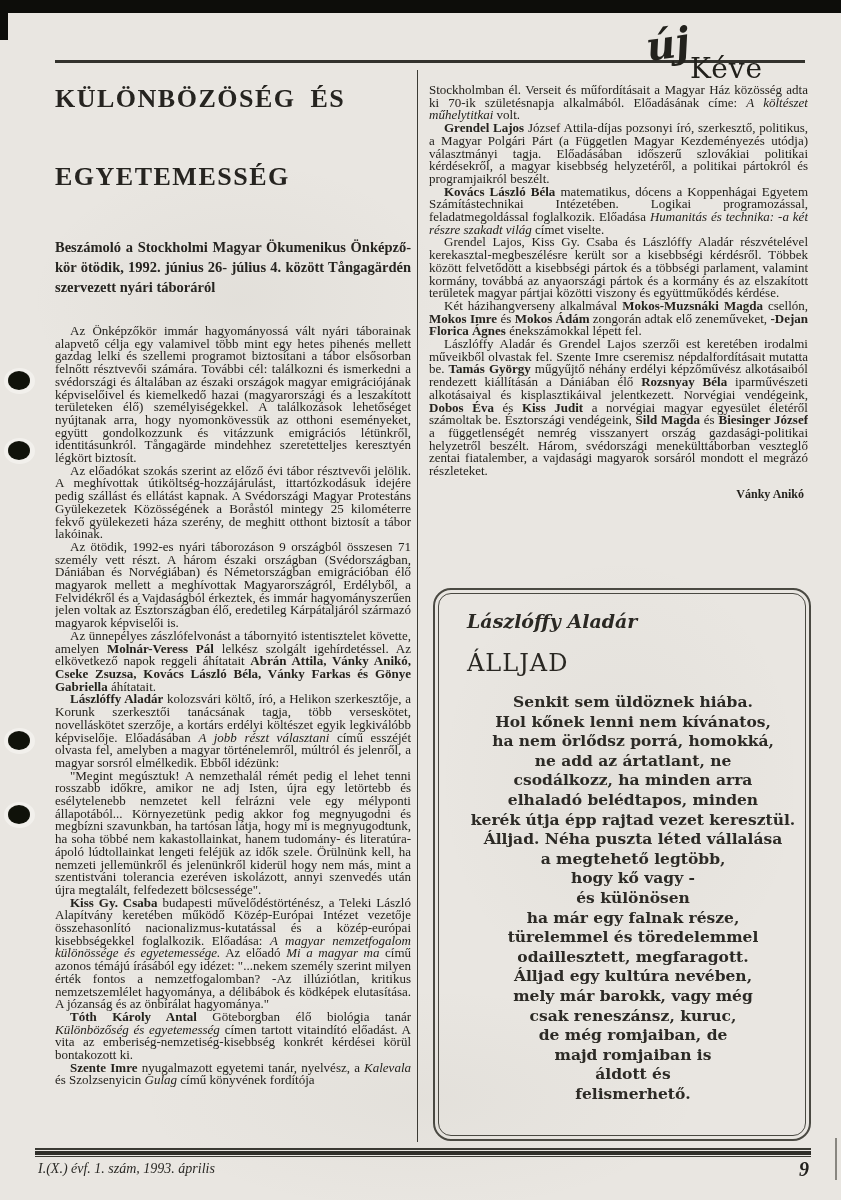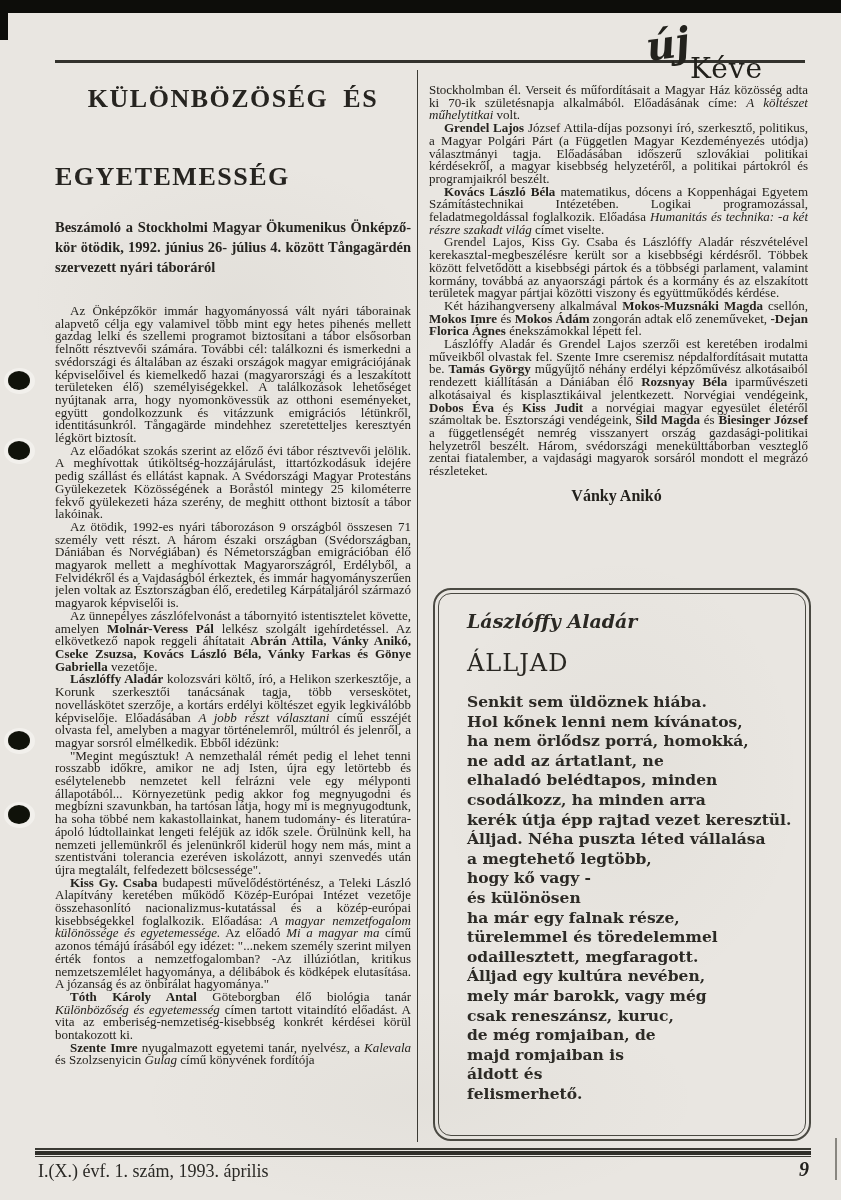--- a/index.html
+++ b/index.html
@@ -31,63 +31,63 @@
     font-family:"DejaVu Serif", serif; font-weight:normal;
     font-size:28px; letter-spacing:1px; color:#21201b;
   }
 
   
   .col-left  { position:absolute; left:55px;  top:78px; width:356px; height:1062px; overflow:hidden; }
   .col-right { position:absolute; left:429px; top:68px; width:379px; height:512px; overflow:hidden; }
   .column-divider { position:absolute; left:417px; top:70px; width:1px; height:1072px; background:#3c3b35; }
 
   .title-line { font-weight:bold; font-size:26px; letter-spacing:1.5px; word-spacing:7px; color:#262420; }
-  .title-line1 { margin-top:6px;text-align:center; }
+  .title-line1 { margin-top:6px; }
   .title-line2 { margin-top:48px; }
-  .subtitle { margin-top:25px; font-weight:bold; font-size:14.5px; line-height:20px; text-align:justify; color:#262420; }
+  .subtitle { margin-top:45px; font-weight:bold; font-size:14.5px; line-height:20px; text-align:justify; color:#262420; }
 
   .body-flow { margin-top:28px; }
   .body-p { margin:0; font-size:13px; line-height:12.7px; text-align:justify; text-indent:15px; color:#24221d; }
   .body-p.noindent { text-indent:0; }
   .body-p .b { font-weight:bold; }
   .body-p .i { font-style:italic; }
 
-  .signature { margin-top:9px; text-align:center; font-weight:bold; font-size:16px; padding-right:4px; color:#24221d; }
+  .signature { margin-top:9px; text-align:right; font-weight:bold; font-size:12px; padding-right:4px; color:#24221d; }
 
   
   .poem-box {
     position:absolute; left:433px; top:588px; width:378px; height:553px;
     border:2px solid #4a4942; border-radius:18px; padding:3px; box-sizing:border-box;
     background:transparent;
   }
   .poem-inner {
     border:1px solid #4a4942; border-radius:13px; width:100%; height:100%;
     box-sizing:border-box; padding:16px 6px 0 28px; overflow:hidden;
   }
   .poem-author {
     font-family:"DejaVu Serif", serif; font-style:italic; font-weight:bold;
     font-size:19px; color:#2a2823;
   }
   .poem-title {
     margin-top:17px; font-family:"DejaVu Serif", serif; font-weight:normal;
     font-size:24px; letter-spacing:1px; color:#2a2823;
   }
-  .poem-lines { margin-top:15px; }
+  .poem-lines { margin-top:15px;text-align:center; }
   .poem-line {
     font-family:"DejaVu Serif", serif; font-weight:bold;
     font-size:15.5px; line-height:19.6px; white-space:nowrap; color:#2c2a25;
   }
 
   
   .footer-rule {
     position:absolute; left:35px; top:1148px; width:776px; height:9px;
     background:linear-gradient(#3a3933 0 1.5px, transparent 1.5px 3px, #2f2e29 3px 6.5px, transparent 6.5px 7.5px, #3a3933 7.5px 9px);
   }
   .footer-issue {
-    position:absolute; left:38px; top:1161px; font-size:18px; color:#2a2925;
+    position:absolute; left:38px; top:1161px; font-style:italic; font-size:14px; color:#2a2925;
   }
   .footer-page-number {
     position:absolute; right:32px; top:1158px; font-weight:bold; font-style:italic; font-size:20px; color:#22211d;
   }
 
   
   .hole-punch { position:absolute; left:4px; width:31px; height:26px; border-radius:50%;
     background:#f2f0ec; }
   .hole-punch::after { content:""; position:absolute; left:4px; top:3px; width:22px; height:19px;
     border-radius:50%; background:radial-gradient(#10120a 60%, #2a2c20 100%); }
@@ -109,21 +109,21 @@
   <div class="column-divider"></div>
 
   <div class="col-left">
     <div class="title-line title-line1">KÜLÖNBÖZÖSÉG ÉS</div>
     <div class="title-line title-line2">EGYETEMESSÉG</div>
     <div class="subtitle">Beszámoló a Stockholmi Magyar Ökumenikus Önképző-kör ötödik,  1992. június 26- július 4. között Tångagärdén szervezett nyári táboráról</div>
     <div class="body-flow">
         <p class="body-p"><span>Az Önképzőkör immár hagyományossá vált nyári táborainak alapvető célja egy valamivel több mint egy hetes pihenés mellett gazdag lelki és szellemi programot biztosítani a tábor elsősorban felnőtt résztvevői számára. További cél: találkozni és ismerkedni a svédországi és általában az északi országok magyar emigrációjának képviselőivel és kiemelkedő hazai (magyarországi és a leszakított területeken élő) személyiségekkel. A találkozások lehetőséget nyújtanak arra, hogy nyomonkövessük az otthoni eseményeket, együtt gondolkozzunk és vitázzunk emigrációs létünkről, identitásunkról. Tångagärde mindehhez  szeretetteljes keresztyén légkört biztosít.</span></p>
         <p class="body-p"><span>Az előadókat szokás szerint az előző évi tábor résztvevői jelölik. A meghívottak útiköltség-hozzájárulást, ittartózkodásuk idejére pedig  szállást és ellátást kapnak. A  Svédországi Magyar Protestáns Gyülekezetek Közösségének a Boråstól mintegy 25 kilométerre fekvő gyülekezeti háza szerény, de meghitt otthont biztosít a tábor lakóinak.</span></p>
         <p class="body-p"><span>Az ötödik, 1992-es nyári táborozáson 9 országból összesen 71 személy vett részt. A három északi országban (Svédországban, Dániában és Norvégiában) és Németországban emigrációban élő magyarok mellett a meghívottak Magyarországról, Erdélyből, a Felvidékről és a Vajdaságból  érkeztek, és immár hagyományszerűen jelen voltak az Észtországban élő, eredetileg Kárpátaljáról származó magyarok képviselői is.</span></p>
-        <p class="body-p"><span>Az ünnepélyes zászlófelvonást a tábornyitó istentisztelet követte, amelyen </span><span class="b">Molnár-Veress Pál</span><span> lelkész szolgált igehírdetéssel. Az elkövetkező napok reggeli áhítatait </span><span class="b">Abrán Attila, Vánky Anikó, Cseke Zsuzsa, Kovács László Béla, Vánky Farkas és Gönye Gabriella</span><span> vezetője.</span></p>
+        <p class="body-p"><span>Az ünnepélyes zászlófelvonást a tábornyitó istentisztelet követte, amelyen </span><span class="b">Molnár-Veress Pál</span><span> lelkész szolgált igehírdetéssel. Az elkövetkező napok reggeli áhítatait </span><span class="b">Abrán Attila, Vánky Anikó, Cseke Zsuzsa, Kovács László Béla, Vánky Farkas és Gönye Gabriella</span><span> áhítatait.</span></p>
         <p class="body-p"><span class="b">Lászlóffy Aladár</span><span> kolozsvári költő, író, a Helikon szerkesztője, a Korunk szerkesztői tanácsának tagja, több verseskötet, novelláskötet szerzője, a kortárs erdélyi költészet egyik legkiválóbb képviselője. Előadásában </span><span class="i">A jobb részt választani</span><span> című esszéjét olvasta fel, amelyben a magyar történelemről, múltról és jelenről, a magyar sorsról elmélkedik. Ebből idézünk:</span></p>
         <p class="body-p"><span>"Megint megúsztuk! A nemzethalál rémét pedig el lehet tenni rosszabb időkre, amikor ne adj Isten, újra egy letörtebb és esélytelenebb nemzetet kell felrázni vele egy mélyponti állapotából... Környezetünk pedig akkor fog megnyugodni és megbízni szavunkban, ha tartósan látja, hogy mi is megnyugodtunk, ha soha többé nem kakastollainkat, hanem tudomány- és literatúra-ápoló lúdtollainkat lengeti feléjük az idők szele. Örülnünk kell, ha nemzeti jellemünkről és jelenünkről kiderül hogy nem más, mint a szentistváni tolerancia ezeréven iskolázott, annyi szenvedés után újra megtalált, felfedezett bölcsessége".</span></p>
         <p class="body-p"><span class="b">Kiss Gy. Csaba</span><span> budapesti művelődéstörténész, a Teleki László Alapítvány keretében működő Közép-Európai Intézet vezetője összehasonlító nacionalizmus-kutatással és a közép-európai kisebbségekkel foglalkozik.  Előadása: </span><span class="i">A magyar nemzetfogalom különössége és egyetemessége.</span><span> Az előadó </span><span class="i">Mi a magyar ma</span><span> című azonos témájú írásából egy idézet: "...nekem személy szerint milyen érték fontos a nemzetfogalomban? -Az illúziótlan, kritikus nemzetszemlélet hagyománya, a délibábok és ködképek elutasítása. A józanság és az önbírálat hagyománya."</span></p>
         <p class="body-p"><span class="b">Tóth Károly Antal</span><span> Göteborgban élő biológia tanár </span><span class="i">Különbözőség és egyetemesség</span><span> címen tartott vitaindító előadást. A vita az emberiség-nemzetiség-kisebbség konkrét kérdései körül bontakozott ki.</span></p>
         <p class="body-p"><span class="b">Szente Imre</span><span> nyugalmazott egyetemi tanár, nyelvész, a </span><span class="i">Kalevala</span><span> és Szolzsenyicin </span><span class="i">Gulag</span><span> című könyvének fordítója</span></p>
       </div>
   </div>
 
   <div class="col-right">
     <div class="body-flow" style="margin-top:16px">
@@ -139,22 +139,22 @@
 
   <div class="poem-box">
     <div class="poem-inner">
       <div class="poem-author">Lászlóffy Aladár</div>
       <div class="poem-title">ÁLLJAD</div>
       <div class="poem-lines">
           <div class="poem-line">Senkit sem üldöznek hiába.</div>
           <div class="poem-line">Hol kőnek lenni nem kívánatos,</div>
           <div class="poem-line">ha nem örlődsz porrá, homokká,</div>
           <div class="poem-line">ne add az ártatlant, ne</div>
+          <div class="poem-line">csodálkozz, ha minden arra</div>
           <div class="poem-line">elhaladó belédtapos, minden</div>
-          <div class="poem-line">csodálkozz, ha minden arra</div>
           <div class="poem-line">kerék útja épp rajtad vezet keresztül.</div>
           <div class="poem-line">Álljad. Néha puszta léted vállalása</div>
           <div class="poem-line">a megtehető legtöbb,</div>
           <div class="poem-line">hogy kő vagy  -</div>
           <div class="poem-line">és különösen</div>
           <div class="poem-line">ha már egy falnak része,</div>
           <div class="poem-line">türelemmel és töredelemmel</div>
           <div class="poem-line">odaillesztett, megfaragott.</div>
           <div class="poem-line">Álljad egy kultúra nevében,</div>
           <div class="poem-line">mely már barokk, vagy még</div>

